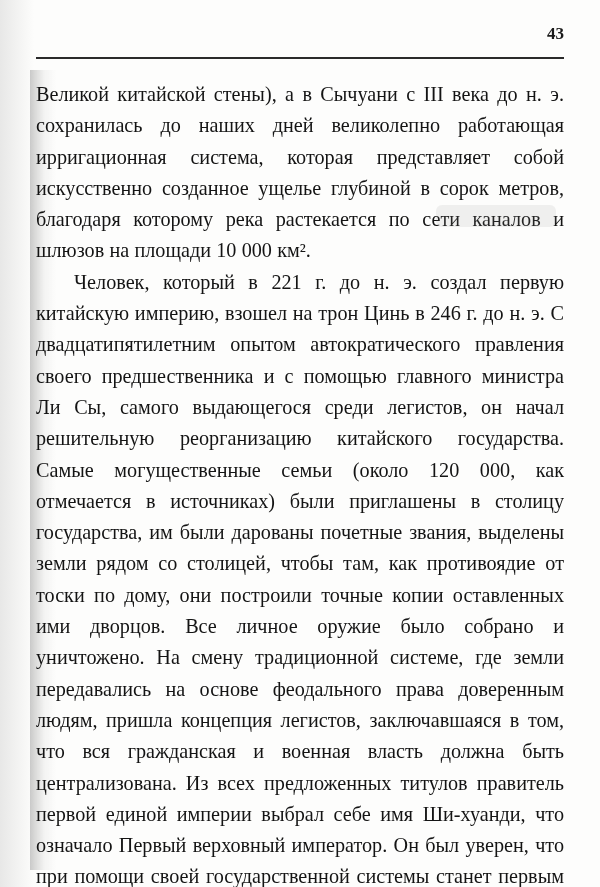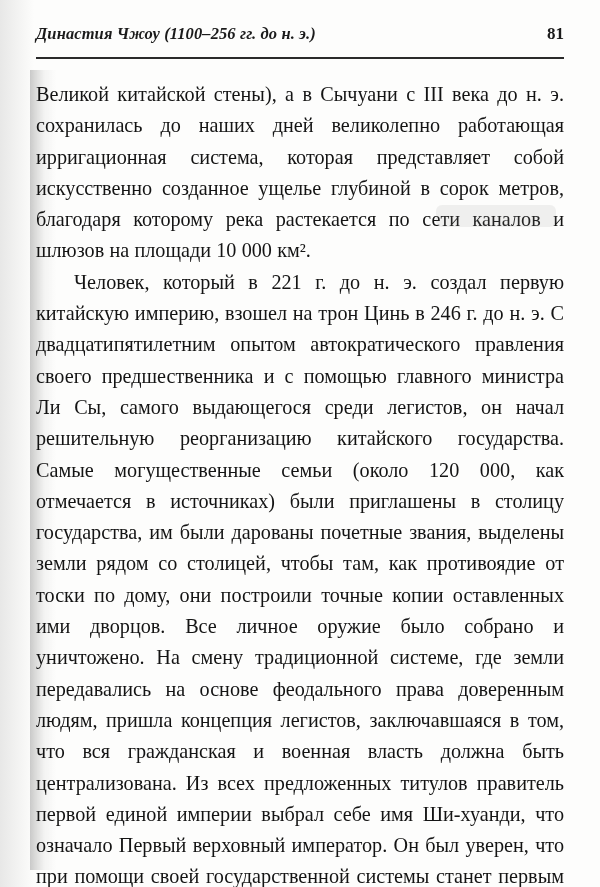--- a/index.html
+++ b/index.html
@@ -114,22 +114,21 @@
     border-radius: 6px;
     pointer-events: none;
   }
 </style>
 </head>
 <body>
 
 <div class="page">
 
   <div class="header">
-    <div class="running-title">Династия Чжоу (1100–256 гг. до н. э.)</div>
-    <div class="page-number">81</div>
+    <div class="page-number">43</div>
   </div>
 
   <div class="rule"></div>
 
   <div class="body-text">
     <p class="para">Великой китайской стены), а в Сычуани с III века до н. э. сохранилась до наших дней великолепно работающая ирригационная система, которая представляет собой искусственно созданное ущелье глубиной в сорок метров, благодаря которому река растекается по сети каналов и шлюзов на площади 10 000 км².</p>
     <p class="para">
       <span>Человек, который в 221 г. до н. э. создал первую китайскую империю, взошел на трон Цинь в 246 г. до н. э. С двадцатипятилетним опытом автократического правления своего предшественника и с помощью главного министра Ли Сы, самого выдающегося среди легистов, он начал решительную реорганизацию китайского государства. Самые могущественные семьи (около 120 000, как отмечается в источниках) были приглашены в столицу государства, им были дарованы почетные звания, выделены земли рядом со столицей, чтобы там, как противоядие от тоски по дому, они построили точные копии оставленных ими дворцов. Все личное оружие было собрано и уничтожено. На смену традиционной системе, где земли передавались на основе феодального права доверенным людям, пришла концепция легистов, заключавшаяся в том, что вся гражданская и военная власть должна быть централизована. Из всех предложенных титулов правитель первой единой империи выбрал себе имя Ши-хуанди, что означало Первый верховный император. Он был уверен, что при помощи своей государственной системы станет первым в линии верховных правителей, власть которых будет сохраняться в течении «тысяч и десятков тысяч поколений»</span>
     </p>
   </div>

